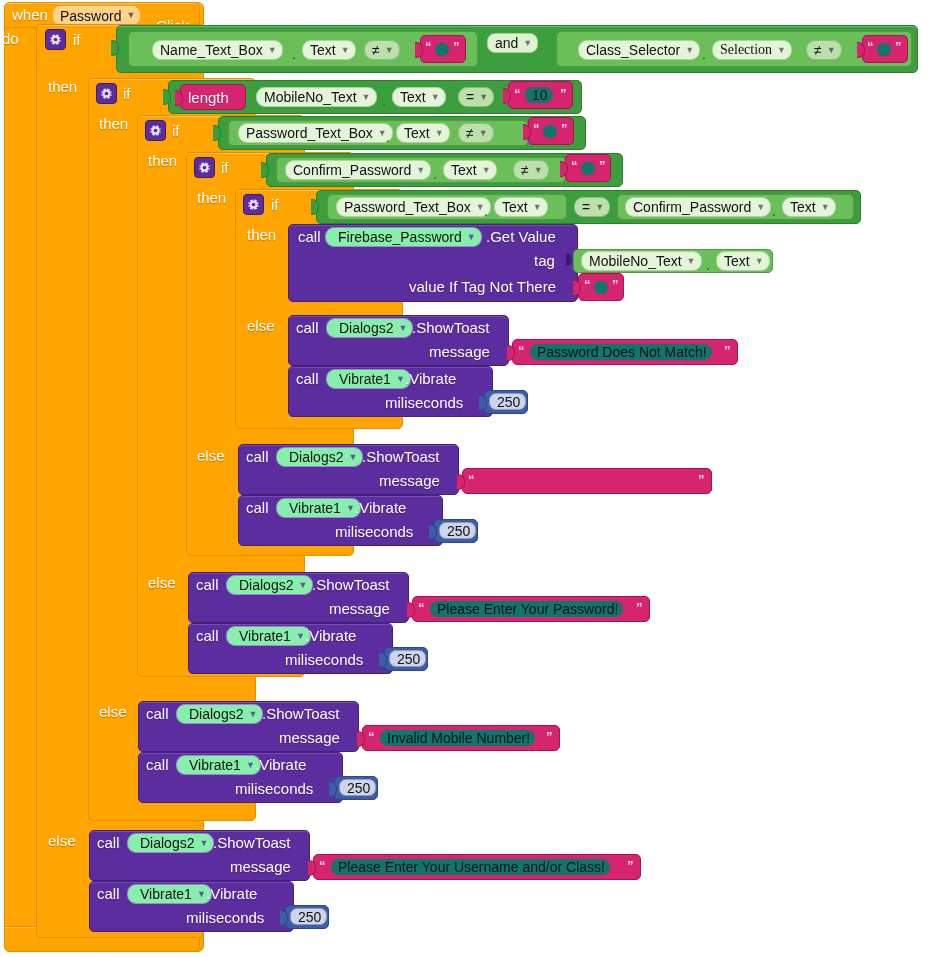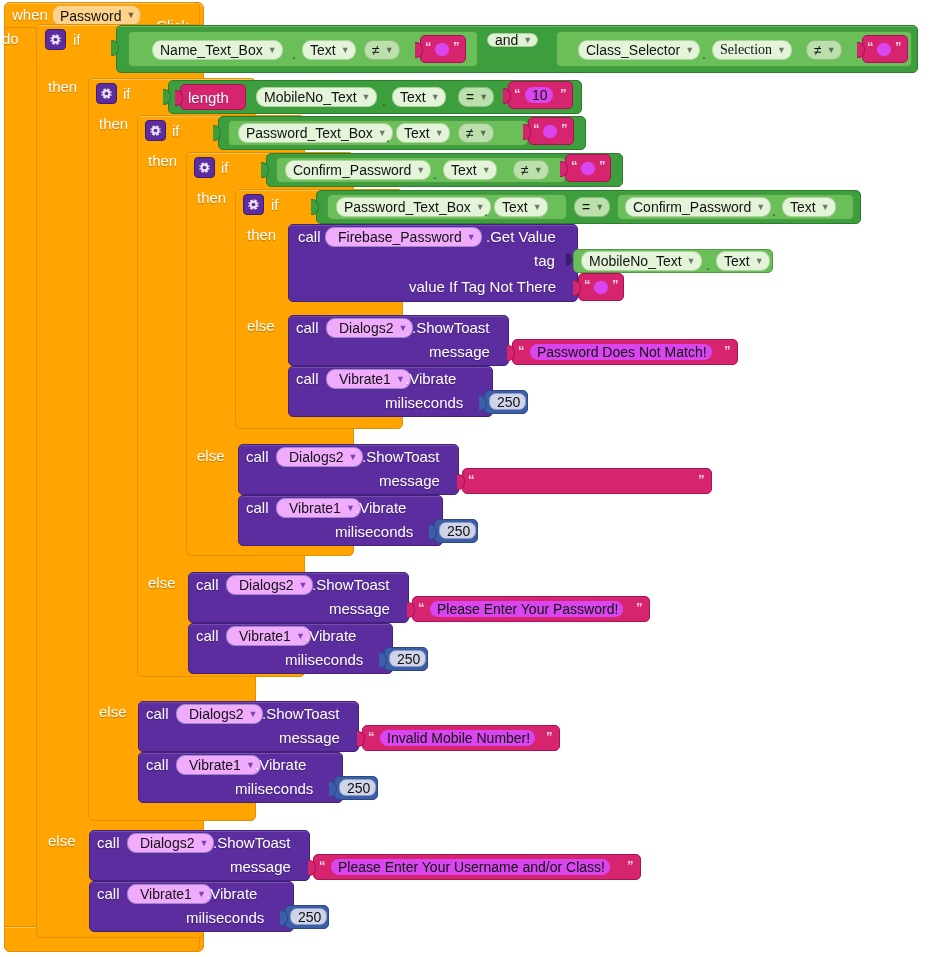--- a/index.html
+++ b/index.html
@@ -25,22 +25,22 @@
   .lbl{position:absolute;color:#fff;font-size:15px;line-height:15px;white-space:nowrap;
        text-shadow:0 1px 1px rgba(0,0,0,.28);}
 
   
   .fld{position:absolute;display:flex;align-items:center;box-sizing:border-box;
        border-radius:9px;padding:0 5px 0 7px;white-space:nowrap;font-size:14px;color:#121212;
        height:20px;}
   .fld.comp{background:#DFF3D4;border:1px solid #A9CE98;}
   .fld.get{background:#E3F4D9;border:1px solid #AFD3A0;}
   .fld.op{background:#BBE0AC;border:1px solid #8FBC7E;}
-  .fld.cmpname{background:#f0abfc;border:1px solid #9E87CB;padding-left:12px;}
-  .fld.strv{background:#d946ef;border:1px solid #D6246E;color:#111;border-radius:9px;}
+  .fld.cmpname{background:#86efac;border:1px solid #9E87CB;padding-left:12px;}
+  .fld.strv{background:#0f766e;border:1px solid #D6246E;color:#111;border-radius:9px;}
   .fld.numv{background:#CFD4E8;border:1px solid #8E9BC4;color:#111;border-radius:7px;}
   .arrow{margin-left:5px;font-size:9px;line-height:9px;opacity:.6;}
   .arrow.lt{opacity:.55;}
 
   
   .gear{position:absolute;width:19px;height:19px;border-radius:4px;background:#5B2D9E;
         border:1px solid #3E1C74;display:flex;align-items:center;justify-content:center;}
   .gear svg{display:block;}
 
   
@@ -111,21 +111,21 @@
   <div class="fld op" style="left:364px;top:40px;">
     <span>≠</span>
     <span class="arrow lt">▼</span>
   </div>
   <div class="blk txt" style="left:420px;top:35px;width:46px;height:28px;"></div>
   <div class="plug" style="left:415px;top:42px;background:#D6246E;border:1px solid #A81354;border-left:none;"></div>
   <span class="q" style="left:425px;top:40px;">“</span>
   <div class="fld strv" style="left:434px;top:42px;width:16px;height:15px;padding:0;"></div>
   <span class="q" style="left:453px;top:40px;">”</span>
 
-  <div class="fld comp" style="left:487px;top:33px;height:14px;">
+  <div class="fld comp" style="left:487px;top:33px;height:20px;border-radius:8px;">
     <span>and</span>
     <span class="arrow lt">▼</span>
   </div>
 
   <div class="blk cmp" style="left:556px;top:31px;width:356px;height:36px;"></div>
   <div class="fld get" style="left:578px;top:40px;">
     <span>Class_Selector</span>
     <span class="arrow lt">▼</span>
   </div>
   <span class="dot" style="left:702px;top:47px;">.</span>

